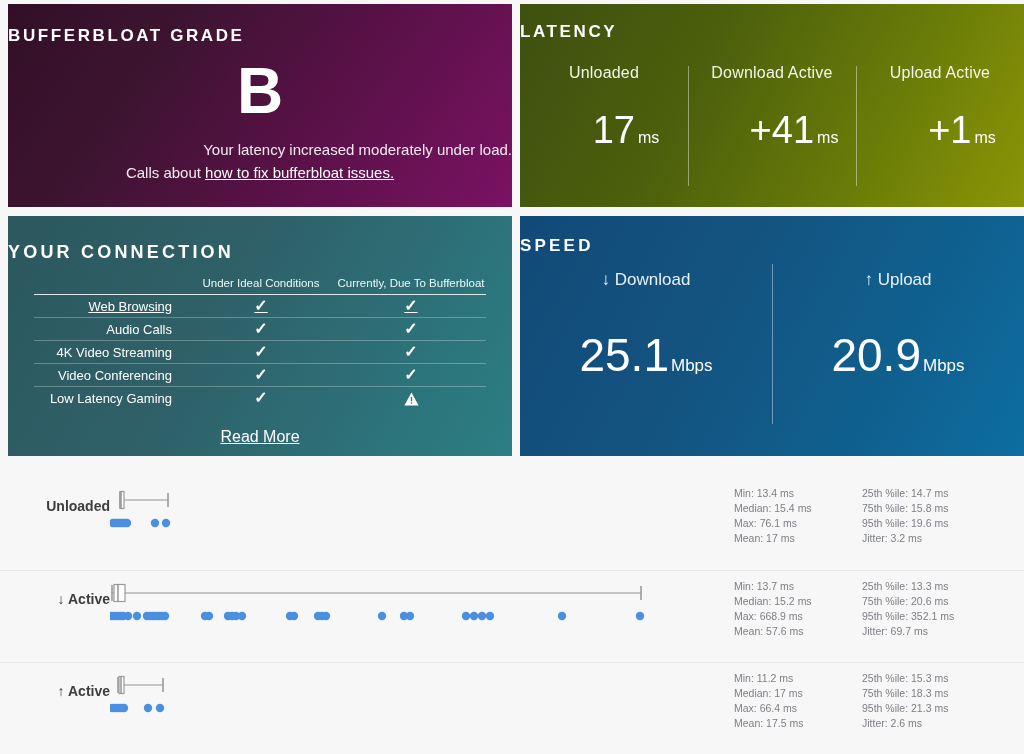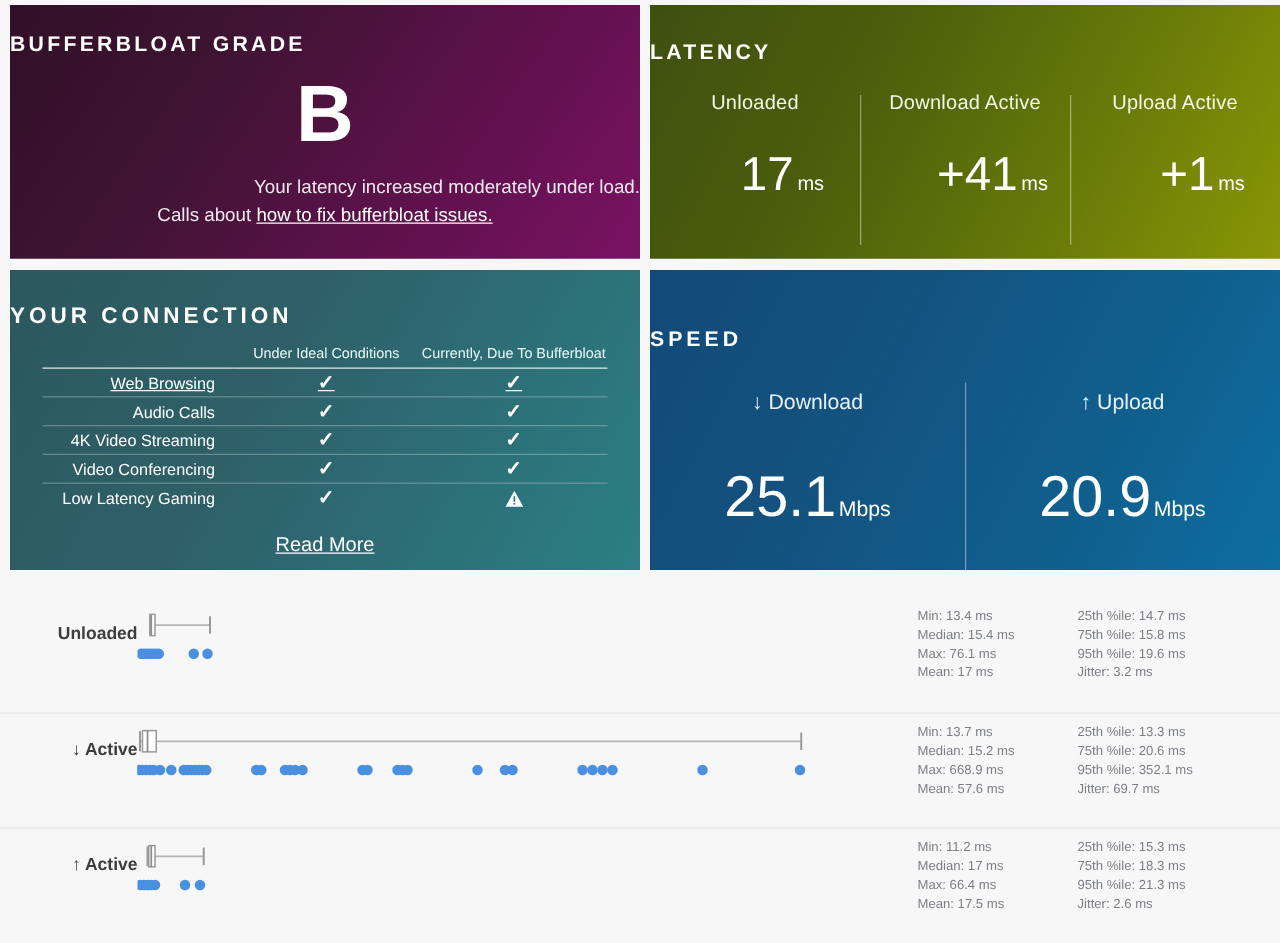--- a/index.html
+++ b/index.html
@@ -29,23 +29,23 @@
 
   .card-title {
     text-align: left;
     color: #ffffff;
     font-size: 17px;
     font-weight: bold;
     letter-spacing: 2.6px;
     text-transform: uppercase;
   }
   .card-grade .card-title   { padding-top: 22px; }
-  .card-latency .card-title { padding-top: 28px; }
+  .card-latency .card-title { padding-top: 18px; }
   .card-conn .card-title    { padding-top: 26px; font-size: 18px; letter-spacing: 3.2px; }
-  .card-speed .card-title   { padding-top: 46px; letter-spacing: 3.2px; }
+  .card-speed .card-title   { padding-top: 20px; letter-spacing: 3.2px; }
 
   
   .grade-letter {
     text-align: center;
     color: #fff;
     font-size: 64px;
     font-weight: bold;
     line-height: 74px;
     margin-top: 8px;
     letter-spacing: 0px;
@@ -95,21 +95,21 @@
   .conn-table td.name { text-align: right; padding-right: 14px; white-space: nowrap; }
   .conn-table td.mark { text-align: center; }
   .check { font-size: 16px; font-weight: bold; color: #fff; line-height: 14px; }
   .warn-icon { display: inline-block; vertical-align: middle; }
   .read-more-wrap { text-align: center; margin-top: 18px; }
   .read-more {
     color: #ffffff; font-size: 16px; text-decoration: underline; cursor: pointer;
   }
 
   
-  .spd-cols { display: grid; grid-template-columns: 1fr 1fr; margin-top: 30px; height: 150px; }
+  .spd-cols { display: grid; grid-template-columns: 1fr 1fr; margin-top: 14px; height: 150px; }
   .spd-col { text-align: center; position: relative; }
   .spd-col + .spd-col::before {
     content: ""; position: absolute; left: 0; top: -6px; bottom: -4px;
     border-left: 1px solid rgba(255,255,255,0.40);
   }
   .spd-label { color: #e8f2fa; font-size: 17px; }
   .spd-value { color: #fff; font-size: 46px; line-height: 54px; margin-top: 38px; }
   .spd-value .unit { font-size: 17px; margin-left: 2px; }
 
   

